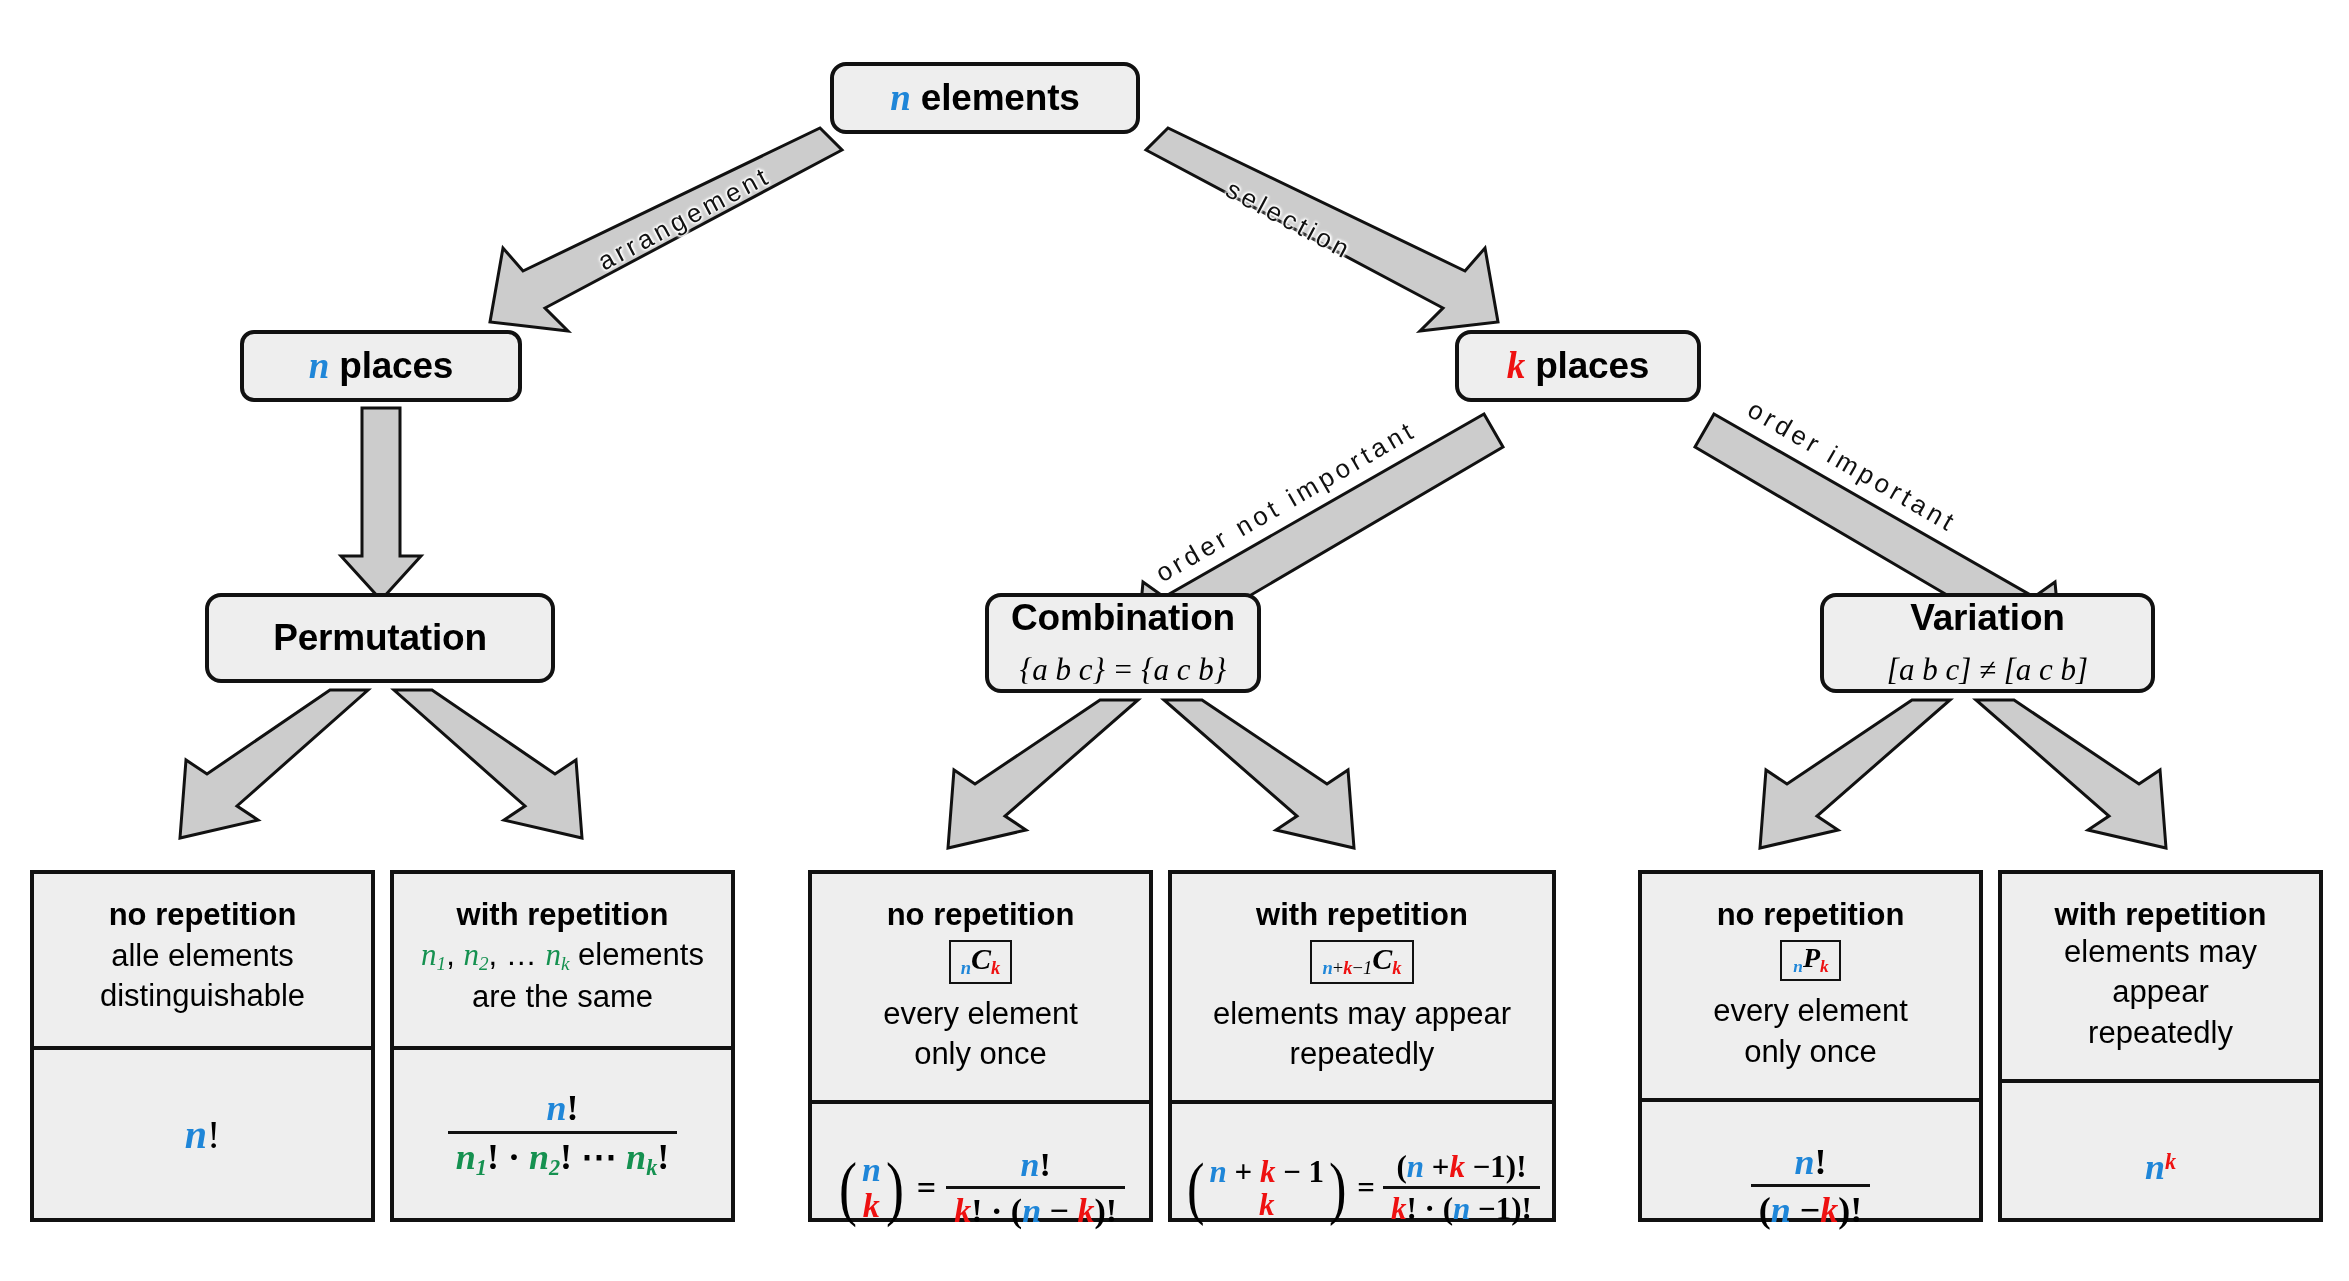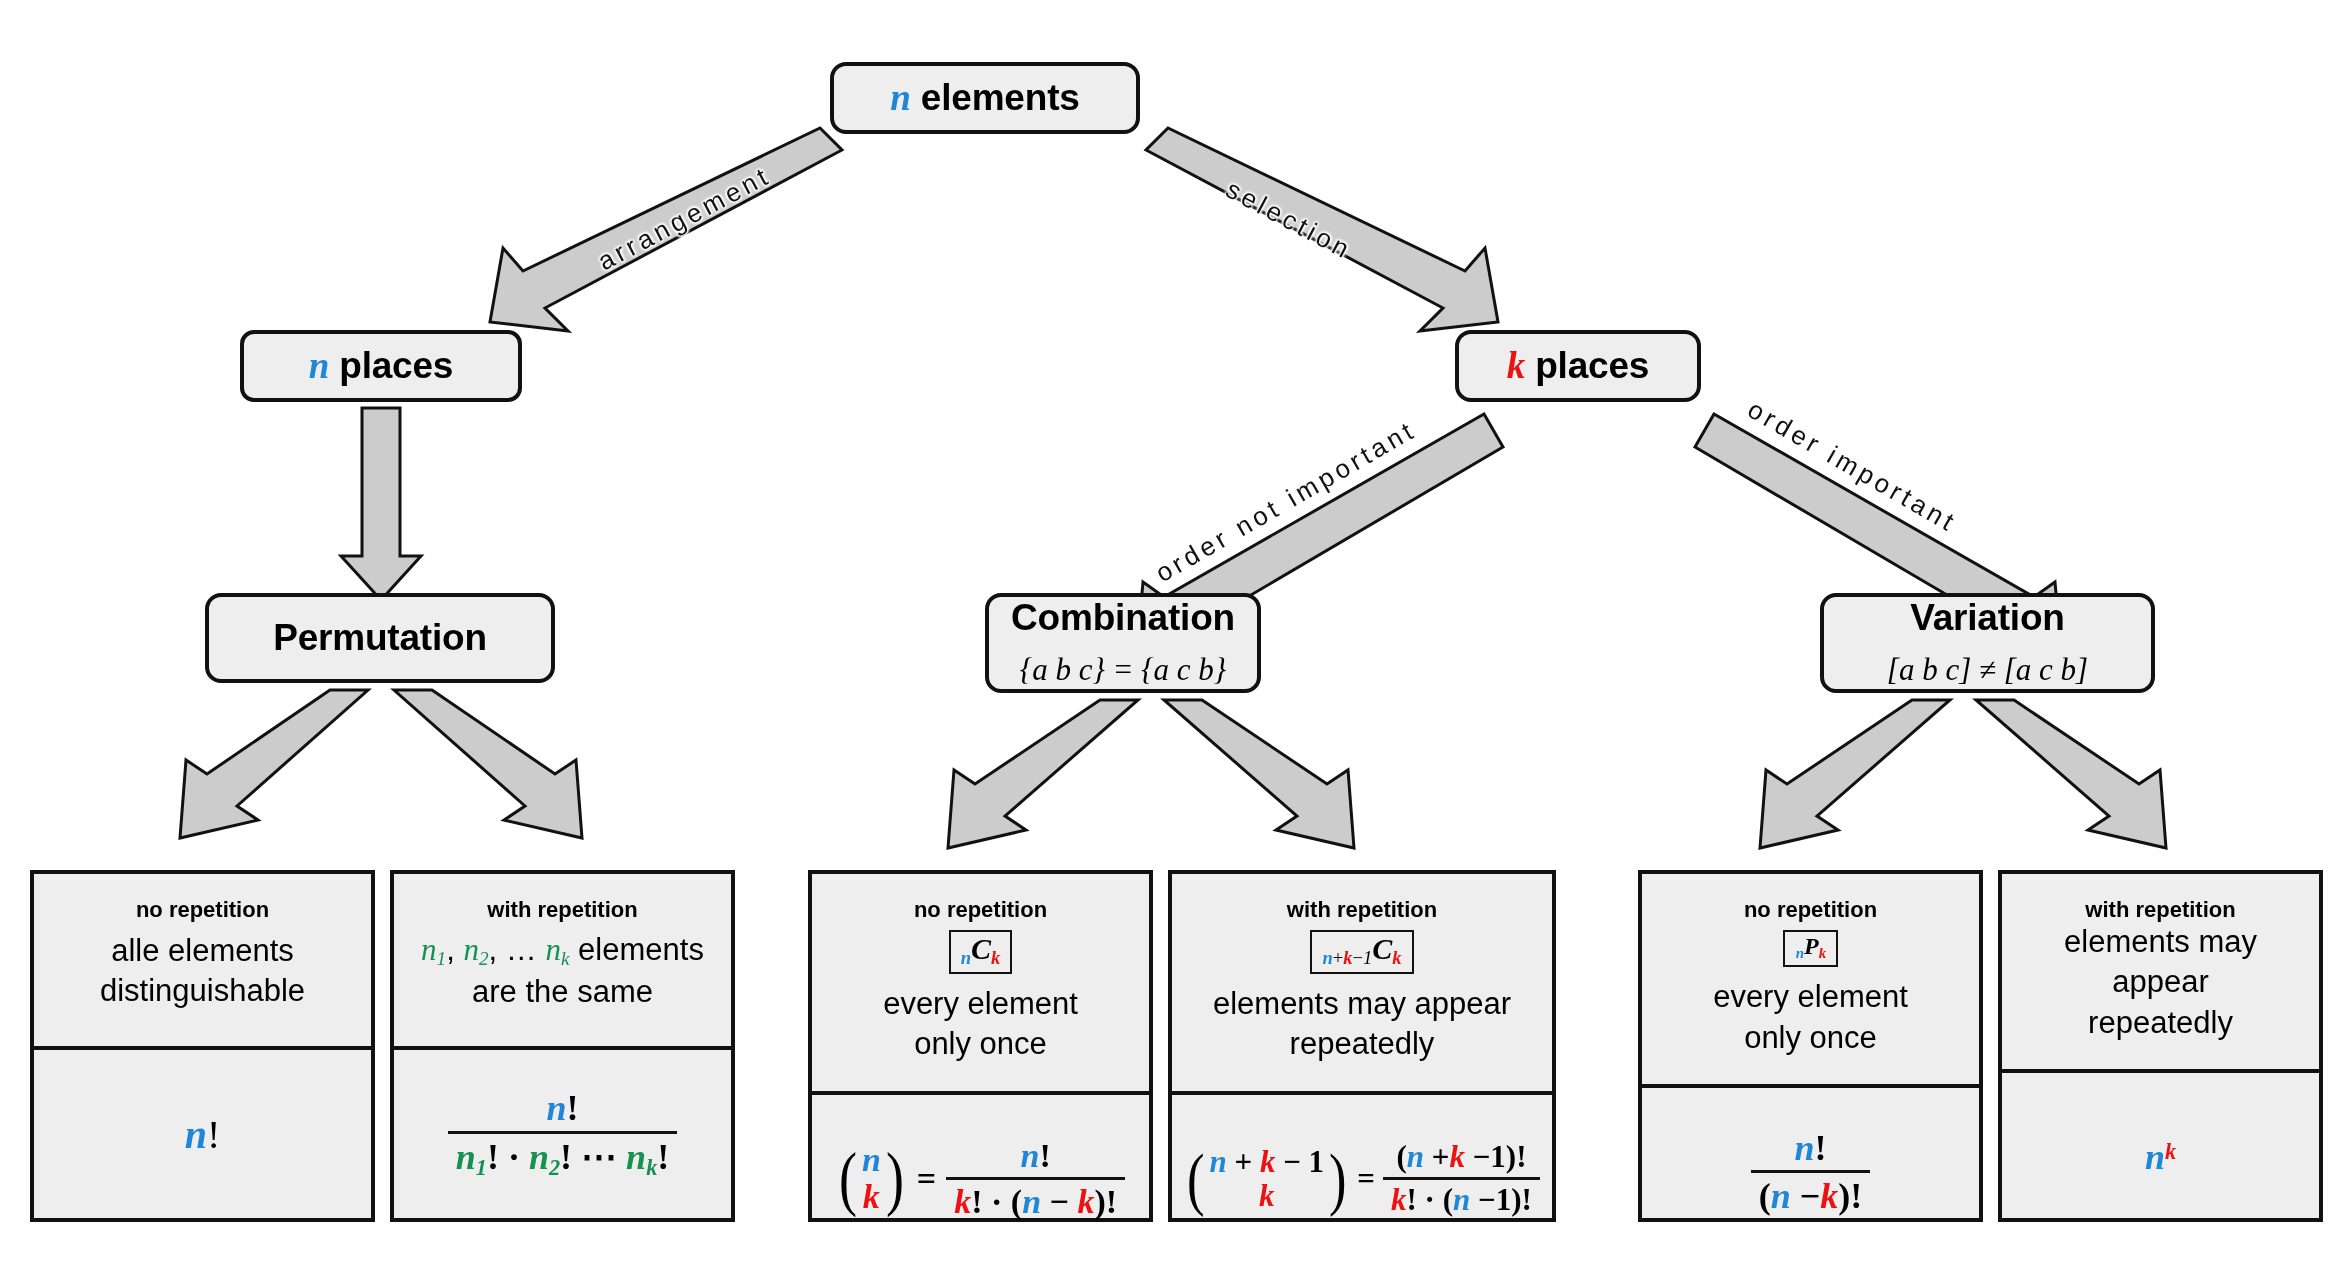--- a/index.html
+++ b/index.html
@@ -70,21 +70,21 @@
     flex: 1 1 auto;
     box-sizing: border-box;
     border-bottom: 4px solid #111111;
     display: flex;
     flex-direction: column;
     align-items: center;
     padding-top: 24px;
     text-align: center;
   }
   .leaf .head {
-    font-size: 22px;
+    font-size: 31px;
     font-weight: bold;
     line-height: 1.1;
     white-space: nowrap;
   }
   .leaf .notation {
     margin-top: 8px;
     border: 2px solid #111111;
     background: #eeeeee;
     padding: 2px 10px 4px 10px;
     line-height: 1;
@@ -370,21 +370,21 @@
             <span>−</span><span>1</span><span>)</span><span>!</span>
           </span>
         </span>
       </span>
     </div>
   </div>
 
   <div class="leaf" style="left:1638px; top:870px; width:345px; height:352px;">
     <div class="upper">
       <div class="head">no repetition</div>
-      <div class="notation" style="font-size:24px;padding-left:11px;">
+      <div class="notation" style="font-size:28px;padding-left:11px;">
         <span class="mi mb fs">n</span><span class="mi">P</span><span class="mi mr fs">k</span>
       </div>
       <div class="desc with-notation">
         <div>every element</div>
         <div>only once</div>
       </div>
     </div>
     <div class="lower">
       <span class="frac" style="font-size:36px; font-weight:bold;">
         <span class="num">

